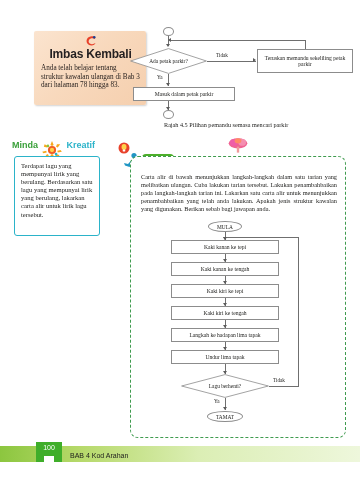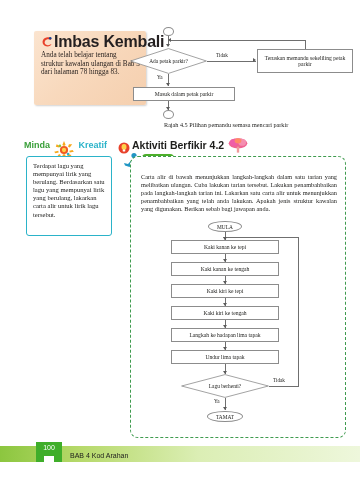--- a/index.html
+++ b/index.html
@@ -15,22 +15,22 @@
   .imbas-box {
     position: absolute; left: 34px; top: 31px; width: 112px; height: 74px;
     background: linear-gradient(135deg,#fbe4cf 0%, #f8d9bd 45%, #f5cfae 100%);
     border-radius: 2px;
     box-shadow: 1px 1px 2px rgba(0,0,0,.18);
     padding: 4px 6px 4px 7px;
   }
   .imbas-title {
     display:flex; align-items:center; gap:1px;
     font-family:"Liberation Sans", sans-serif;
-    font-weight:bold; font-size:16px; color:#231f20;
-    letter-spacing:-.2px; line-height:13px; white-space:nowrap;
+    font-weight:bold; font-size:12px; color:#231f20;
+    letter-spacing:-.2px; line-height:13px; white-space:nowrap;flex-direction:column;
   }
   .imbas-swirl {
     width:12px; height:12px; position:relative; margin-right:0px; flex:0 0 auto;
   }
   .imbas-body {
     margin-top:3px; font-size:7.2px; line-height:8.6px; color:#2a2320;
     font-family:"Liberation Serif", serif;
   }
 
   
@@ -71,21 +71,21 @@
     border-top:2.2px solid transparent; border-bottom:2.2px solid transparent;
     border-right:3.2px solid #5c5c5c;
   }
   .edge-label { position:absolute; font-size:5.2px; color:#1d1d1b; }
   .fig-caption {
     position:absolute; font-size:6.2px; color:#1d1d1b;
     font-family:"Liberation Serif", serif; white-space:nowrap;
   }
 
   
-  .minda-wrap { position:absolute; left:24px; top:140px; width:92px; height:98px; }
+  .minda-wrap { position:absolute; left:12px; top:140px; width:92px; height:98px; }
   .minda-title {
     position:absolute; left:0; top:0; width:100%;
     font-family:"Liberation Sans", sans-serif; font-size:9px; white-space:nowrap;
   }
   .minda-word1 { color:#3aa03a; font-weight:bold; }
   .minda-word2 { color:#2bb3c9; font-weight:bold; }
   .minda-sun { position:absolute; left:30px; top:1px; width:20px; height:18px; }
   .minda-box {
     position:absolute; left:2px; top:16px; width:86px; height:80px;
     border:1.2px solid #2bb3c9; border-radius:3px; background:#fff;
@@ -236,21 +236,20 @@
   </div>
 
   <div class="akt-header">
     <span class="akt-bulb">
       <svg width="12" height="12" viewBox="0 0 24 24">
         <circle cx="12" cy="12" r="11" fill="#e8412a"></circle>
         <ellipse cx="12" cy="10" rx="5" ry="6" fill="#ffd24a"></ellipse>
         <rect x="9.5" y="15" width="5" height="4" rx="1" fill="#fff"></rect>
       </svg>
     </span>
-    <span class="akt-title">Aktiviti Berfikir 4.2</span>
     <span class="akt-brain">
       <svg width="22" height="16" viewBox="0 0 26 18">
         <ellipse cx="13" cy="7" rx="11" ry="6" fill="#f06292"></ellipse>
         <ellipse cx="8" cy="6" rx="4.5" ry="4" fill="#ef5da8"></ellipse>
         <ellipse cx="18" cy="6" rx="4.5" ry="4" fill="#f48fb1"></ellipse>
         <ellipse cx="13" cy="4" rx="4" ry="3" fill="#ff8a65"></ellipse>
         <rect x="11.6" y="11" width="2.8" height="7" fill="#ef9a9a"></rect>
       </svg>
     </span>
     <span class="badge">Individu</span>

